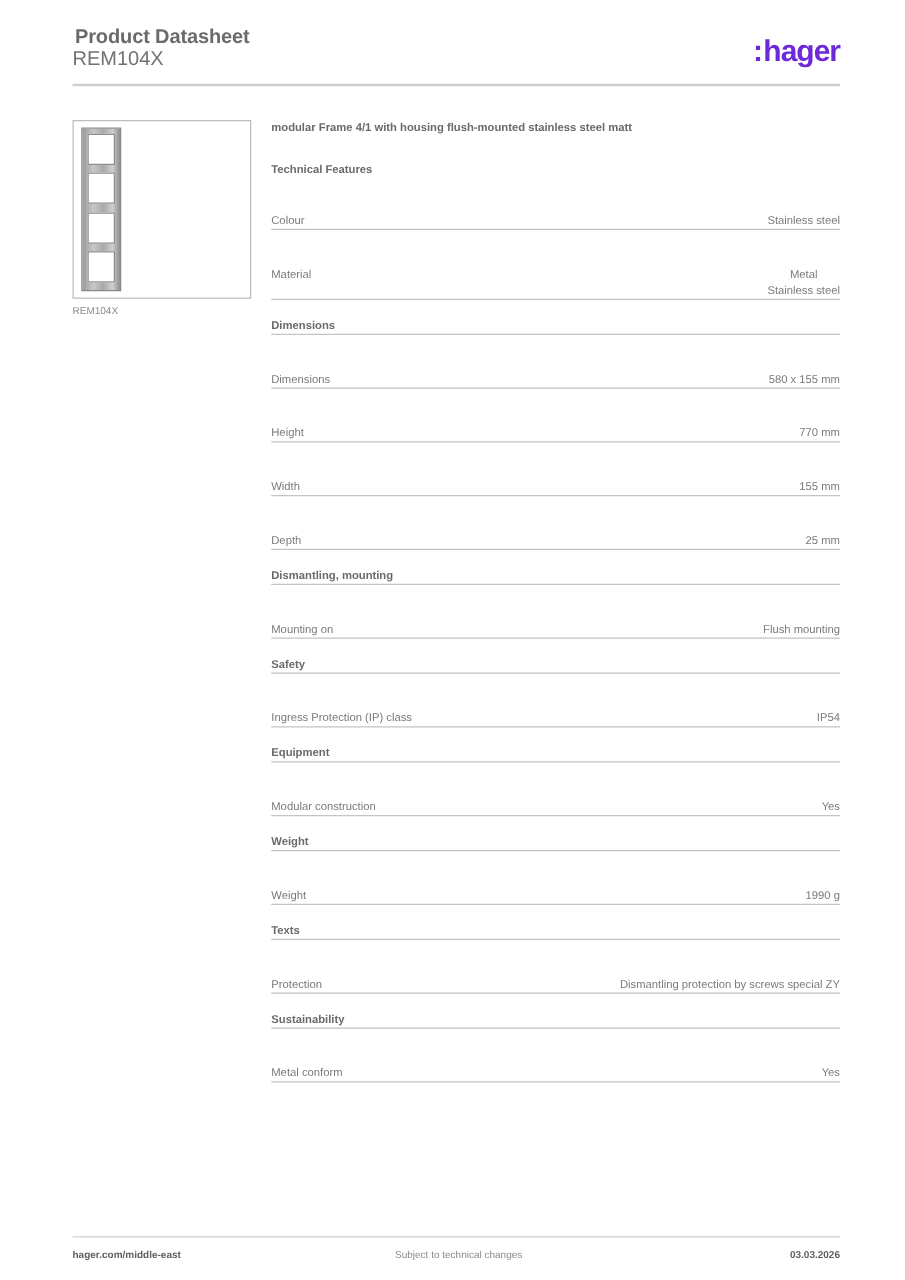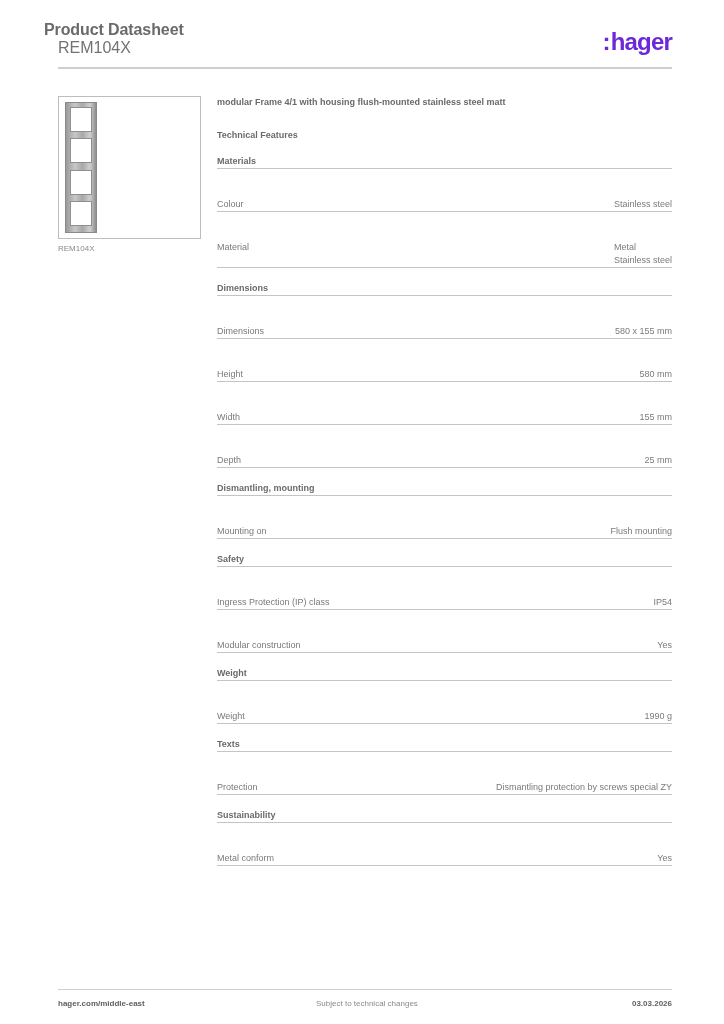--- a/index.html
+++ b/index.html
@@ -1,21 +1,21 @@
 <!DOCTYPE html>
 <html><head>
 <meta charset="utf-8">
 <style>
   html, body { margin: 0; padding: 0; background: #ffffff; }
   body {
     width: 724px; height: 1024px; position: relative; overflow: hidden;
     font-family: "Liberation Sans", sans-serif; color: #6f6f6f;
   }
   .header-title {
-    position: absolute; left: 44px; top: 21px;
+    position: absolute; left: 60px; top: 21px;
     font-size: 16px; font-weight: bold; color: #6a6a6a; letter-spacing: -0.1px;
   }
   .header-sub {
     position: absolute; left: 58px; top: 39px;
     font-size: 16px; color: #727272;
   }
   .logo {
     position: absolute; right: 52px; top: 28px;
     font-size: 24px; font-weight: bold; color: #6d28d9; letter-spacing: -0.8px;
     line-height: 28px;
@@ -47,21 +47,21 @@
   .section:first-of-type { margin-top: 14px; }
   .section-title {
     font-size: 9px; font-weight: bold; color: #6a6a6a;
     height: 12px; line-height: 12px; border-bottom: 1px solid #c4c4c4; padding-bottom: 1px;
   }
   .row {
     display: flex; justify-content: space-between; align-items: flex-start;
     font-size: 9px; color: #7a7a7a; line-height: 13px;
     border-bottom: 1px solid #c4c4c4; padding-top: 1px; margin-top: 28px;
   }
-  .row .val { text-align: left; }
+  .row .val { text-align: center; }
   .row .val span { display: block; }
   .footer-rule {
     position: absolute; left: 58px; top: 989px; width: 614px; height: 1px; background: #cfcfcf;
   }
   .footer-left {
     position: absolute; left: 58px; top: 999px; font-size: 8px; font-weight: bold; color: #5f5f5f;
   }
   .footer-center {
     position: absolute; left: 316px; top: 999px; font-size: 8px; color: #8a8a8a;
   }
@@ -85,21 +85,20 @@
     <div class="cell" style="top:98px"></div>
   </div>
 </div>
 <div class="image-caption">REM104X</div>
 
 <div class="content" id="content">
   <div class="product-desc">modular Frame 4/1 with housing flush-mounted stainless steel matt</div>
   <div class="tech-title">Technical Features</div>
   <div id="sections">
       <div class="section">
-        <div class="section-title">Materials</div>
         <div class="row">
           <span class="lbl">Colour</span>
           <span class="val">
             <span>Stainless steel</span>
           </span>
         </div>
         <div class="row">
           <span class="lbl">Material</span>
           <span class="val">
             <span>Metal</span>
@@ -111,21 +110,21 @@
         <div class="section-title">Dimensions</div>
         <div class="row">
           <span class="lbl">Dimensions</span>
           <span class="val">
             <span>580 x 155 mm</span>
           </span>
         </div>
         <div class="row">
           <span class="lbl">Height</span>
           <span class="val">
-            <span>580 mm</span>
+            <span>770 mm</span>
           </span>
         </div>
         <div class="row">
           <span class="lbl">Width</span>
           <span class="val">
             <span>155 mm</span>
           </span>
         </div>
         <div class="row">
           <span class="lbl">Depth</span>
@@ -146,20 +145,21 @@
       <div class="section">
         <div class="section-title">Safety</div>
         <div class="row">
           <span class="lbl">Ingress Protection (IP) class</span>
           <span class="val">
             <span>IP54</span>
           </span>
         </div>
       </div>
       <div class="section">
+        <div class="section-title">Equipment</div>
         <div class="row">
           <span class="lbl">Modular construction</span>
           <span class="val">
             <span>Yes</span>
           </span>
         </div>
       </div>
       <div class="section">
         <div class="section-title">Weight</div>
         <div class="row">

